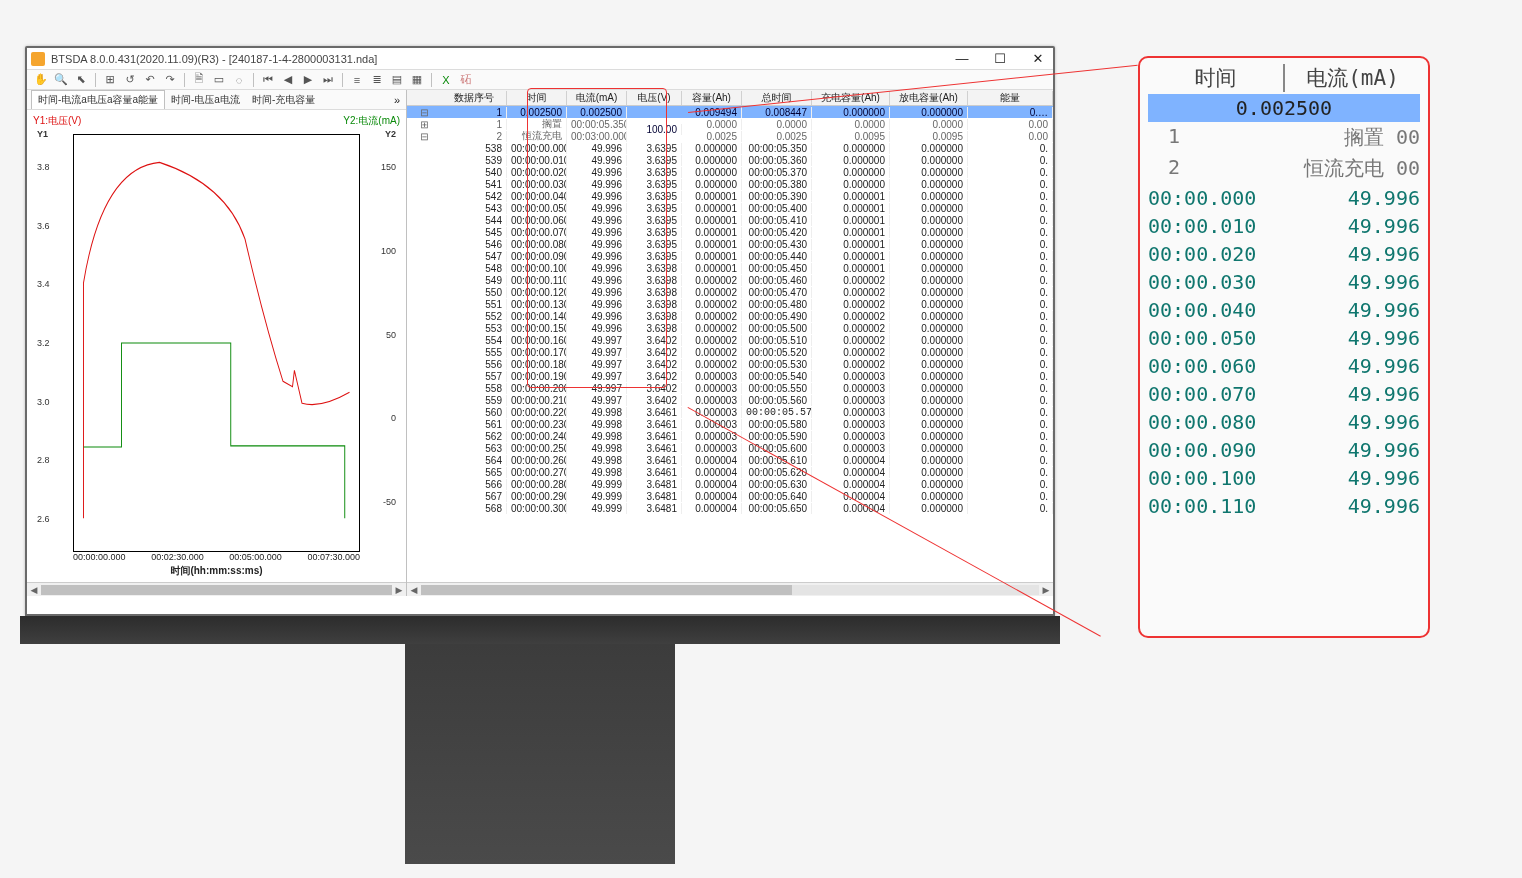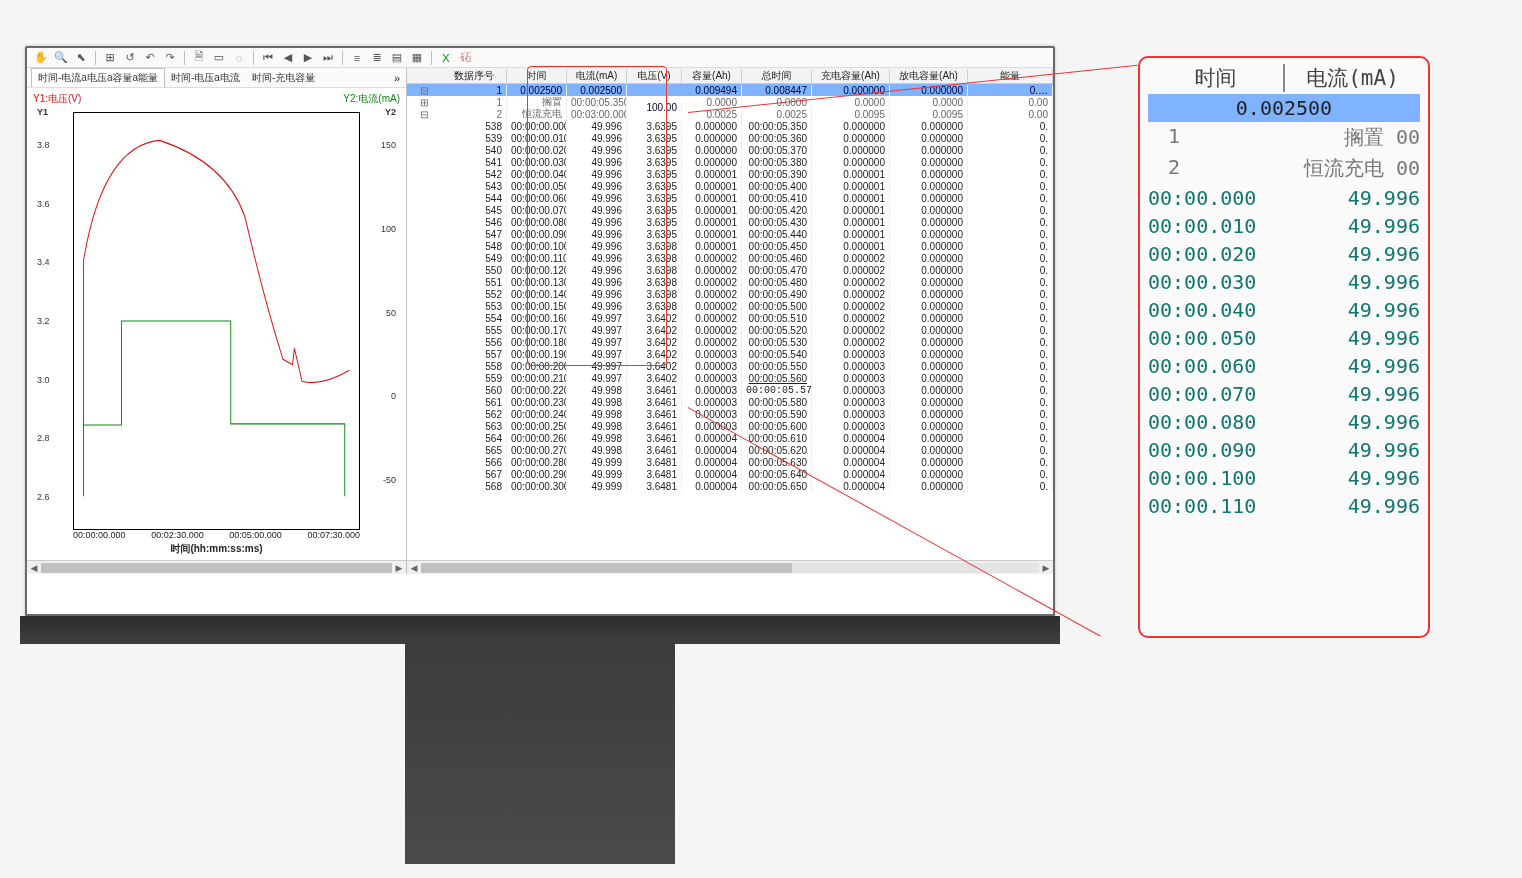--- a/index.html
+++ b/index.html
@@ -58,20 +58,29 @@
     .hscroll { height:14px; background:#f0f0f0; border-top:1px solid #ccc; display:flex; align-items:center; }
     .sbtn { width:14px; text-align:center; font-size:9px; color:#666; }
     .strack { flex:1; height:10px; background:#e4e4e4; position:relative; }
     .sthumb { position:absolute; height:10px; background:#c0c0c0; }
   </style>
 </head>
 <body>
 
 <div class="scene">
   <div class="monitor">
+    <div class="titlebar">
+      <div class="app-icon"></div>
+      <div class="titlebar-text">BTSDA 8.0.0.431(2020.11.09)(R3) - [240187-1-4-2800003131.nda]</div>
+      <div class="win-btns">
+        <div class="win-btn">—</div>
+        <div class="win-btn">☐</div>
+        <div class="win-btn">✕</div>
+      </div>
+    </div>
 
 
     <div class="toolbar">
       <span class="tbtn">✋</span>
       <span class="tbtn">🔍</span>
       <span class="tbtn">⬉</span>
       <span class="tsep"></span>
       <span class="tbtn">⊞</span>
       <span class="tbtn">↺</span>
       <span class="tbtn">↶</span>
@@ -456,21 +465,21 @@
               <div class="cell" style="width: 78px;">0.000000</div>
               <div class="cell" style="width: 30px; flex: 1 1 0%;">0.</div>
             </div>
             <div class="row ">
               <div class="expand" style="width: 35px;"></div>
               <div class="cell" style="width: 65px;">559</div>
               <div class="cell" style="width: 60px;">00:00:00.210</div>
               <div class="cell" style="width: 60px;">49.997</div>
               <div class="cell" style="width: 55px;">3.6402</div>
               <div class="cell" style="width: 60px;">0.000003</div>
-              <div class="cell" style="width: 70px; text-decoration: underline;">00:00:05.560</div>
+              <div class="cell" style="width: 70px;">00:00:05.560</div>
               <div class="cell" style="width: 78px;">0.000003</div>
               <div class="cell" style="width: 78px;">0.000000</div>
               <div class="cell" style="width: 30px; flex: 1 1 0%;">0.</div>
             </div>
             <div class="row ">
               <div class="expand" style="width: 35px;"></div>
               <div class="cell" style="width: 65px;">560</div>
               <div class="cell" style="width: 60px;">00:00:00.220</div>
               <div class="cell" style="width: 60px;">49.998</div>
               <div class="cell" style="width: 55px;">3.6461</div>

